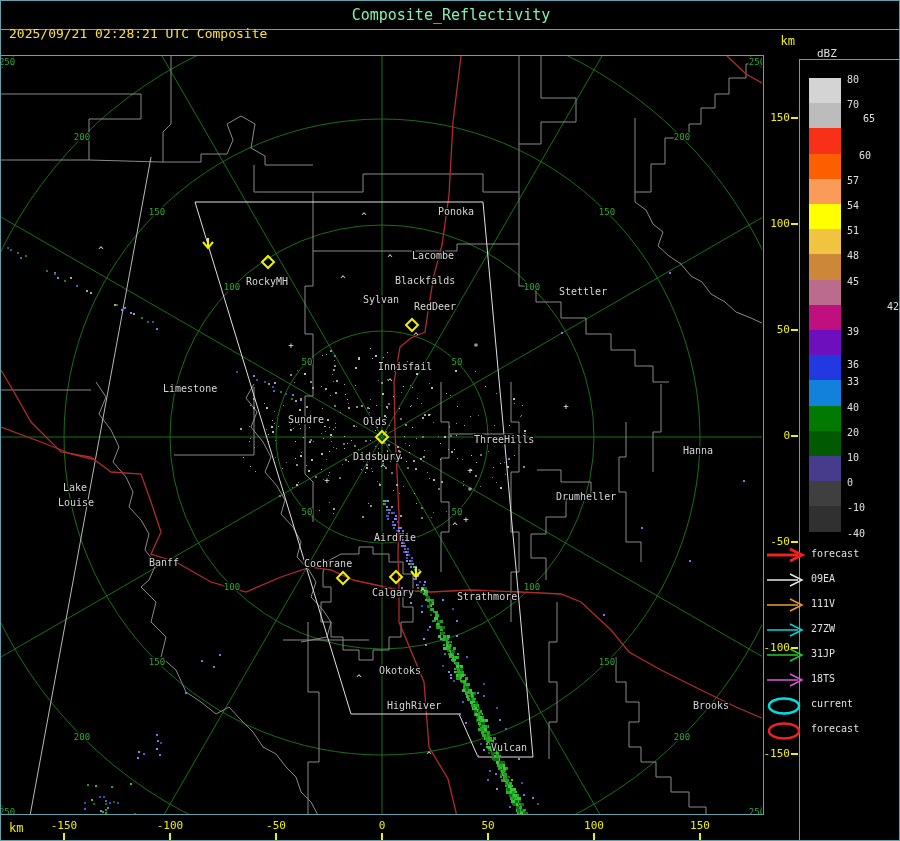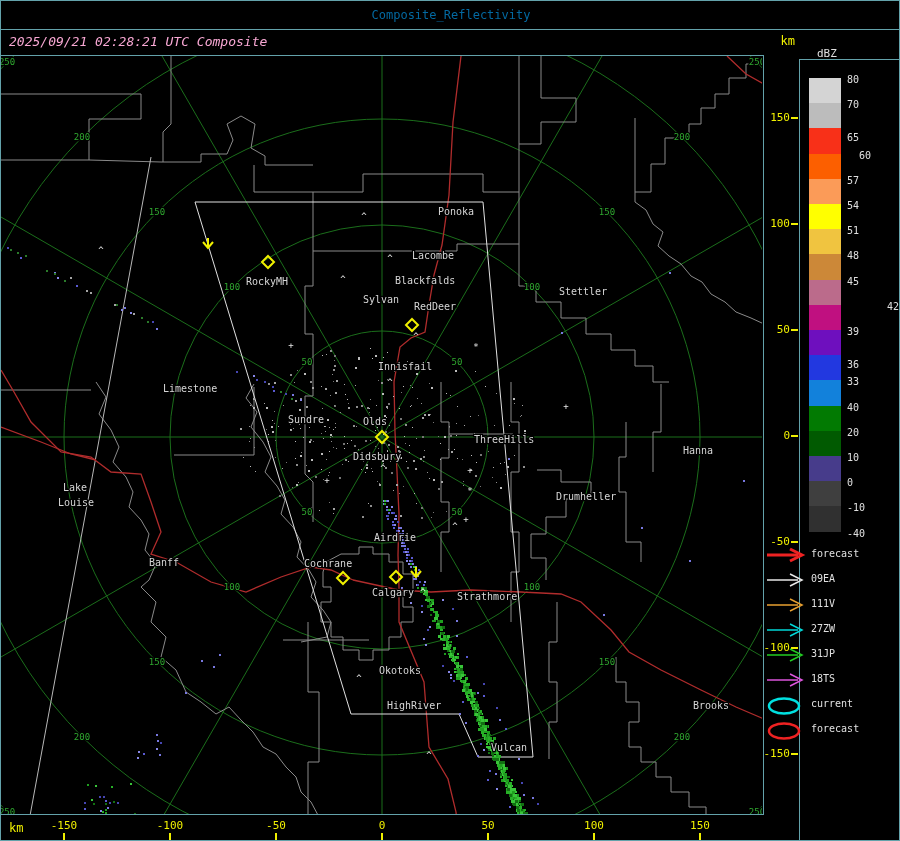--- a/index.html
+++ b/index.html
@@ -1,21 +1,21 @@
 <!DOCTYPE html>
 <html><head>
 <meta charset="utf-8">
 <style>
   html,body{margin:0;padding:0;background:#000;}
   #window{position:relative;width:900px;height:841px;background:#000;overflow:hidden;
           font-family:"DejaVu Sans Mono",monospace;box-sizing:border-box;border:1px solid #63a2aa;}
   .teal{position:absolute;background:#63a2aa;}
   #titlebar{position:absolute;left:0;top:0;width:900px;height:28px;border-bottom:1px solid #63a2aa;
-            color:#0369a1;font-size:12px;line-height:28px;text-align:center;letter-spacing:0px;}
-  #datetime{position:absolute;left:8px;top:33px;color:#f9a8d4;font-size:13px;font-style:italic;}
+            color:#86efac;font-size:15px;line-height:28px;text-align:center;letter-spacing:0px;}
+  #datetime{position:absolute;left:8px;top:25px;color:#fde047;font-size:13px;}
   #km-top{position:absolute;left:768px;top:33px;width:26px;color:#f0f000;font-size:12px;text-align:right;}
   #km-bottom{position:absolute;left:8px;top:820px;color:#f0f000;font-size:12px;}
   #map-wrap{position:absolute;left:0;top:54px;width:763px;height:760px;border-top:1px solid #63a2aa;
             border-right:1px solid #63a2aa;border-bottom:1px solid #63a2aa;box-sizing:border-box;background:#000;}
   #map{position:absolute;left:0;top:0;}
   #sidebar-top{left:798px;top:58px;width:101px;height:1px;}
   #sidebar-div{left:798px;top:58px;width:1px;height:782px;}
   .yax-label{position:absolute;width:27px;left:762px;color:#f0f000;font-size:11px;text-align:right;height:14px;line-height:14px;}
   .yax-tick{position:absolute;left:790px;width:7px;height:2px;background:#f0f000;}
   .xax-label{position:absolute;top:818px;width:60px;text-align:center;color:#f0f000;font-size:11px;}
@@ -1458,21 +1458,21 @@
       <div class="cb-block" style="top: 329px; height: 25.2px; background: rgb(110, 15, 190);"></div>
       <div class="cb-block" style="top: 354.2px; height: 25.2px; background: rgb(34, 56, 224);"></div>
       <div class="cb-block" style="top: 379.4px; height: 25.2px; background: rgb(18, 129, 219);"></div>
       <div class="cb-block" style="top: 404.6px; height: 25.2px; background: rgb(2, 122, 2);"></div>
       <div class="cb-block" style="top: 429.8px; height: 25.2px; background: rgb(1, 90, 1);"></div>
       <div class="cb-block" style="top: 455px; height: 25.2px; background: rgb(71, 60, 139);"></div>
       <div class="cb-block" style="top: 480.2px; height: 25.2px; background: rgb(63, 63, 63);"></div>
       <div class="cb-block" style="top: 505.4px; height: 25.2px; background: rgb(48, 48, 48);"></div>
       <div class="cb-label" style="top: 73px;">80</div>
       <div class="cb-label" style="top: 98.2px;">70</div>
-      <div class="cb-label" style="top: 131px;">65</div>
+      <div class="cb-label" style="top: 112px; text-align: center;">65</div>
       <div class="cb-label" style="top: 148.6px; margin-left: 12px;">60</div>
       <div class="cb-label" style="top: 173.8px;">57</div>
       <div class="cb-label" style="top: 199px;">54</div>
       <div class="cb-label" style="top: 224.2px;">51</div>
       <div class="cb-label" style="top: 249.4px;">48</div>
       <div class="cb-label" style="top: 274.6px;">45</div>
       <div class="cb-label" style="top: 299.8px; margin-left: 40px;">42</div>
       <div class="cb-label" style="top: 325px;">39</div>
       <div class="cb-label" style="top: 358px;">36</div>
       <div class="cb-label" style="top: 375.4px;">33</div>

